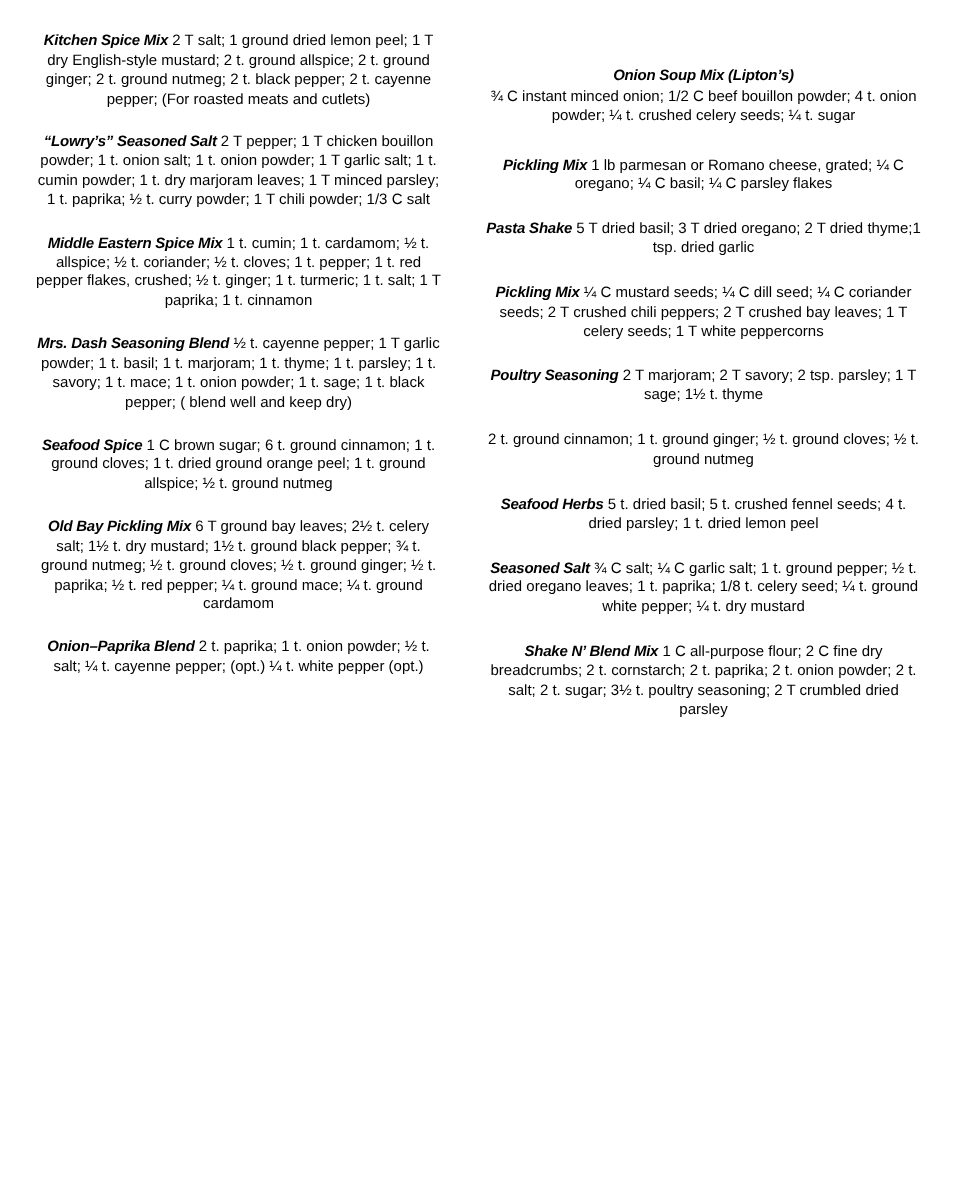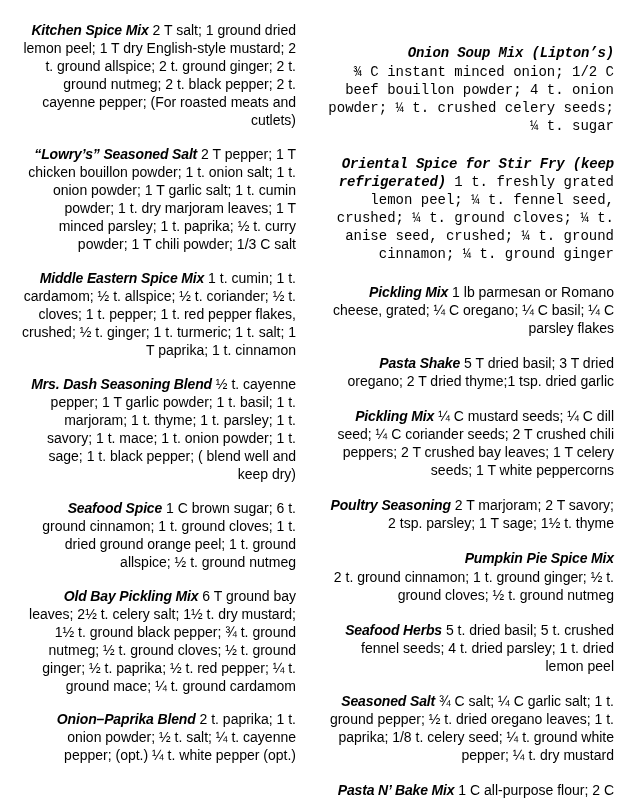--- a/index.html
+++ b/index.html
@@ -35,44 +35,44 @@
     width: 292px;
     padding-right: 18px;
   }
   .column-right {
     width: 300px;
     padding-top: 23px;
     padding-left: 10px;
   }
   .recipe {
     margin: 0 0 16px 0;
-    font-size: 14px;
+    font-size: 10px;
     line-height: 1.285;
-    text-align: right;
+    text-align: center;
     word-spacing: 0px;
   }
   .recipe:last-child {
     margin-bottom: 0;
   }
   .recipe-name {
     font-weight: bold;
     font-style: italic;
     letter-spacing: -0.15px;
   }
   
   .recipe.block .recipe-name {
     display: block;
     margin-bottom: 1px;
   }
   .recipe-body {
     font-weight: normal;
     font-style: normal;
   }
   .gap-md { margin-bottom: 17px; }
-  .gap-lg { margin-bottom: 20px; font-family: Liberation Mono, monospace; }
+  .gap-lg { margin-bottom: 20px; }
 </style>
 </head>
 <body>
 
 <div class="page">
   <div class="columns">
 
     <div class="column column-left">
 
       <p class="recipe">
@@ -105,52 +105,49 @@
       </p>
 
     </div>
 
     <div class="column column-right">
 
       <p class="recipe block gap-lg">
         <span class="recipe-name">Onion Soup Mix (Lipton’s)</span><span class="recipe-body">¾ C instant minced onion; 1/2 C beef bouillon powder;  4 t. onion powder; ¼ t. crushed celery seeds; ¼ t. sugar</span>
       </p>
 
-      <p class="recipe gap-lg">
-        <span class="recipe-name">Oriental Spice for Stir Fry (keep refrigerated)</span><span class="recipe-body"> 1 t. freshly grated lemon peel; ¼ t. fennel seed, crushed; ¼ t. ground cloves; ¼ t. anise seed, crushed; ¼ t. ground cinnamon; ¼ t. ground ginger</span>
-      </p>
 
       <p class="recipe gap-md">
         <span class="recipe-name">Pickling Mix</span><span class="recipe-body"> 1 lb parmesan or Romano cheese, grated; ¼ C oregano; ¼ C basil; ¼ C parsley flakes</span>
       </p>
 
       <p class="recipe gap-md">
         <span class="recipe-name">Pasta Shake</span><span class="recipe-body"> 5 T dried basil; 3 T dried oregano; 2 T dried thyme;1 tsp. dried garlic</span>
       </p>
 
       <p class="recipe gap-md">
         <span class="recipe-name">Pickling Mix</span><span class="recipe-body"> ¼ C mustard seeds; ¼ C dill seed; ¼ C coriander seeds; 2 T crushed chili peppers; 2 T crushed bay leaves; 1 T celery seeds; 1 T white peppercorns</span>
       </p>
 
       <p class="recipe gap-md">
         <span class="recipe-name">Poultry Seasoning</span><span class="recipe-body"> 2 T marjoram; 2 T savory; 2 tsp. parsley; 1 T sage; 1½ t. thyme</span>
       </p>
 
       <p class="recipe block gap-md">
-        <span class="recipe-name">Pumpkin Pie Spice Mix</span><span class="recipe-body"> 2 t. ground cinnamon; 1 t. ground ginger; ½ t. ground cloves; ½ t. ground nutmeg</span>
+        <span class="recipe-body"> 2 t. ground cinnamon; 1 t. ground ginger; ½ t. ground cloves; ½ t. ground nutmeg</span>
       </p>
 
       <p class="recipe gap-md">
         <span class="recipe-name">Seafood Herbs</span><span class="recipe-body"> 5 t. dried basil; 5 t. crushed fennel seeds; 4 t. dried parsley; 1 t. dried lemon peel</span>
       </p>
 
       <p class="recipe gap-md">
         <span class="recipe-name">Seasoned Salt</span><span class="recipe-body"> ¾ C salt; ¼ C garlic salt; 1 t. ground pepper; ½ t. dried oregano leaves; 1 t. paprika; 1/8 t. celery seed; ¼ t. ground white pepper; ¼ t. dry mustard</span>
       </p>
 
       <p class="recipe">
-        <span class="recipe-name">Pasta N’ Bake Mix</span><span class="recipe-body"> 1 C all-purpose flour; 2 C fine dry breadcrumbs; 2 t. cornstarch; 2 t. paprika; 2 t. onion powder; 2 t. salt; 2 t. sugar; 3½ t. poultry seasoning; 2 T crumbled dried parsley</span>
+        <span class="recipe-name">Shake N’ Blend Mix</span><span class="recipe-body"> 1 C all-purpose flour; 2 C fine dry breadcrumbs; 2 t. cornstarch; 2 t. paprika; 2 t. onion powder; 2 t. salt; 2 t. sugar; 3½ t. poultry seasoning; 2 T crumbled dried parsley</span>
       </p>
 
     </div>
 
   </div>
 </div>
 
 </body></html>

